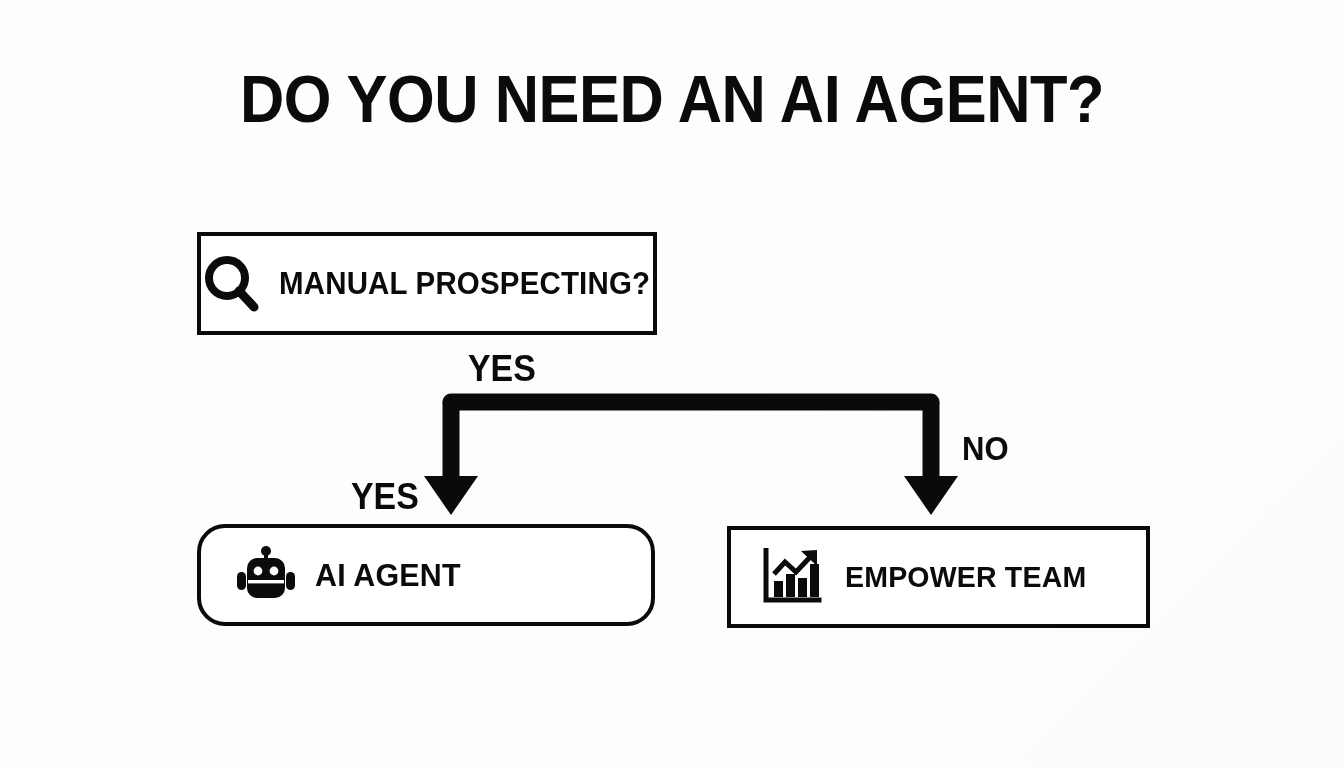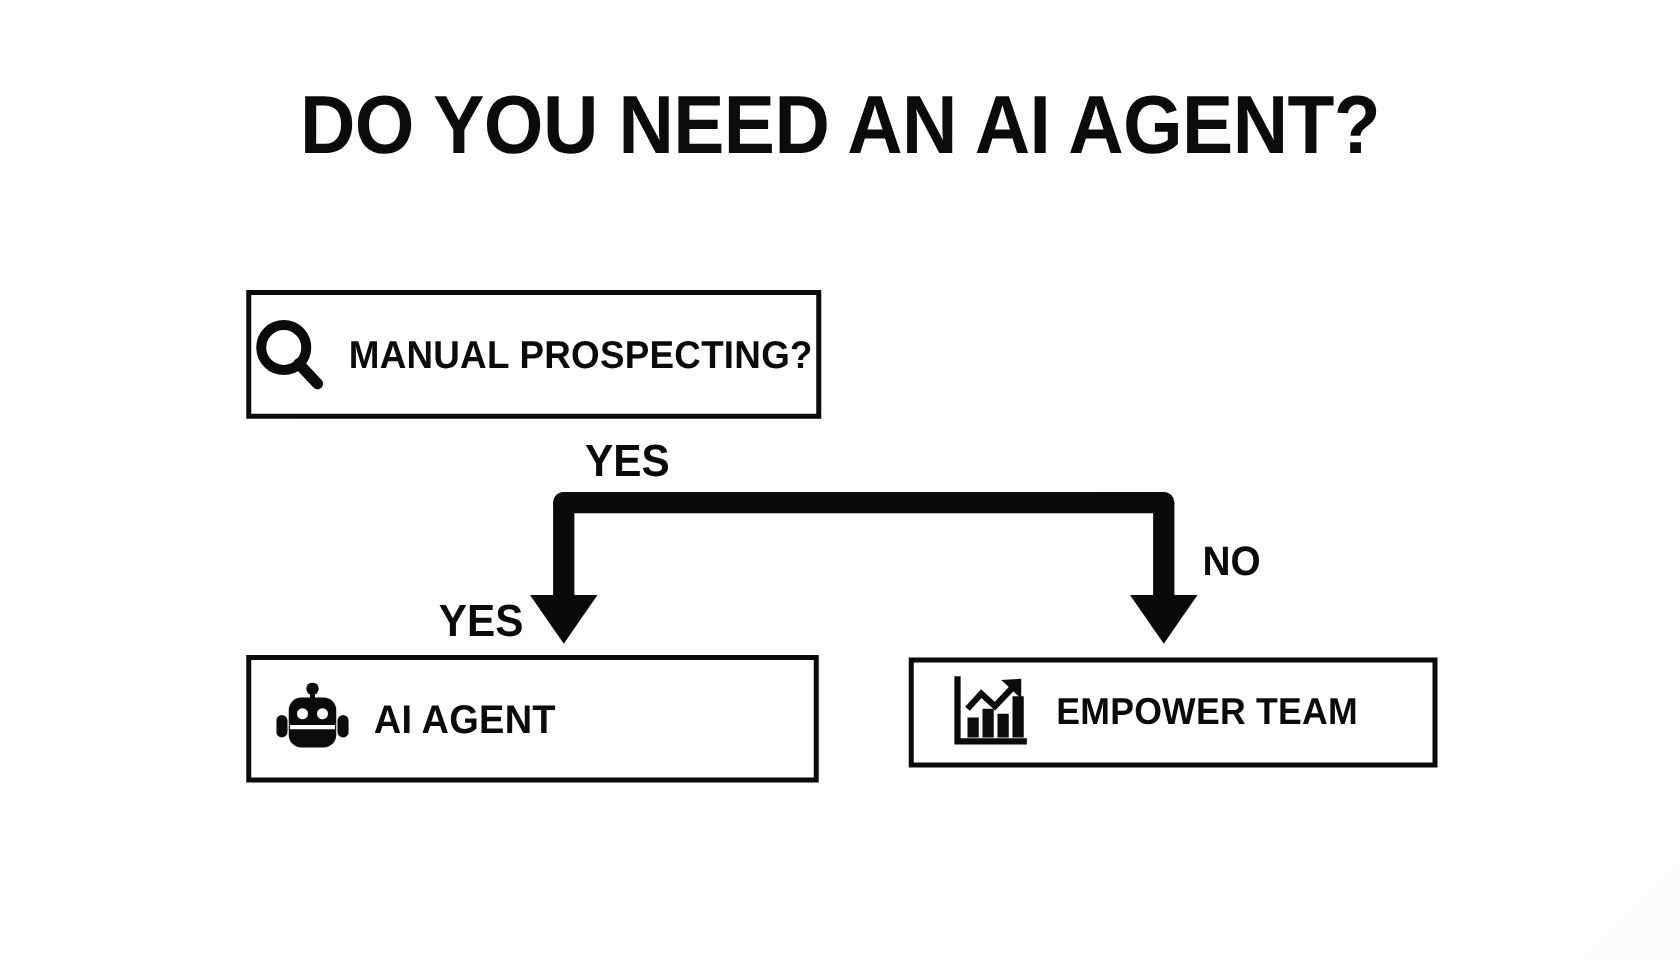--- a/index.html
+++ b/index.html
@@ -72,30 +72,31 @@
     height: 103px;
   }
   #node-question .node-icon { width: 62px; height: 62px; }
   #node-question .node-label { margin-left: 16px; }
 
   #node-ai-agent {
     left: 197px;
     top: 524px;
     width: 458px;
     height: 102px;
-    padding-left: 20px;
+    padding-left: 36px;
+    border-radius: 28px;
   }
   #node-ai-agent .node-icon { width: 58px; height: 58px; }
   #node-ai-agent .node-label { margin-left: 20px; font-size: 32px; }
 
   #node-empower-team {
     left: 727px;
     top: 526px;
     width: 423px;
-    height: 88px;
+    height: 102px;
     padding-left: 30px;
   }
   #node-empower-team .node-icon { width: 62px; height: 58px; }
   #node-empower-team .node-label { margin-left: 22px; font-size: 30px; }
 
   
   #connector {
     position: absolute;
     left: 395px;
     top: 388px;

